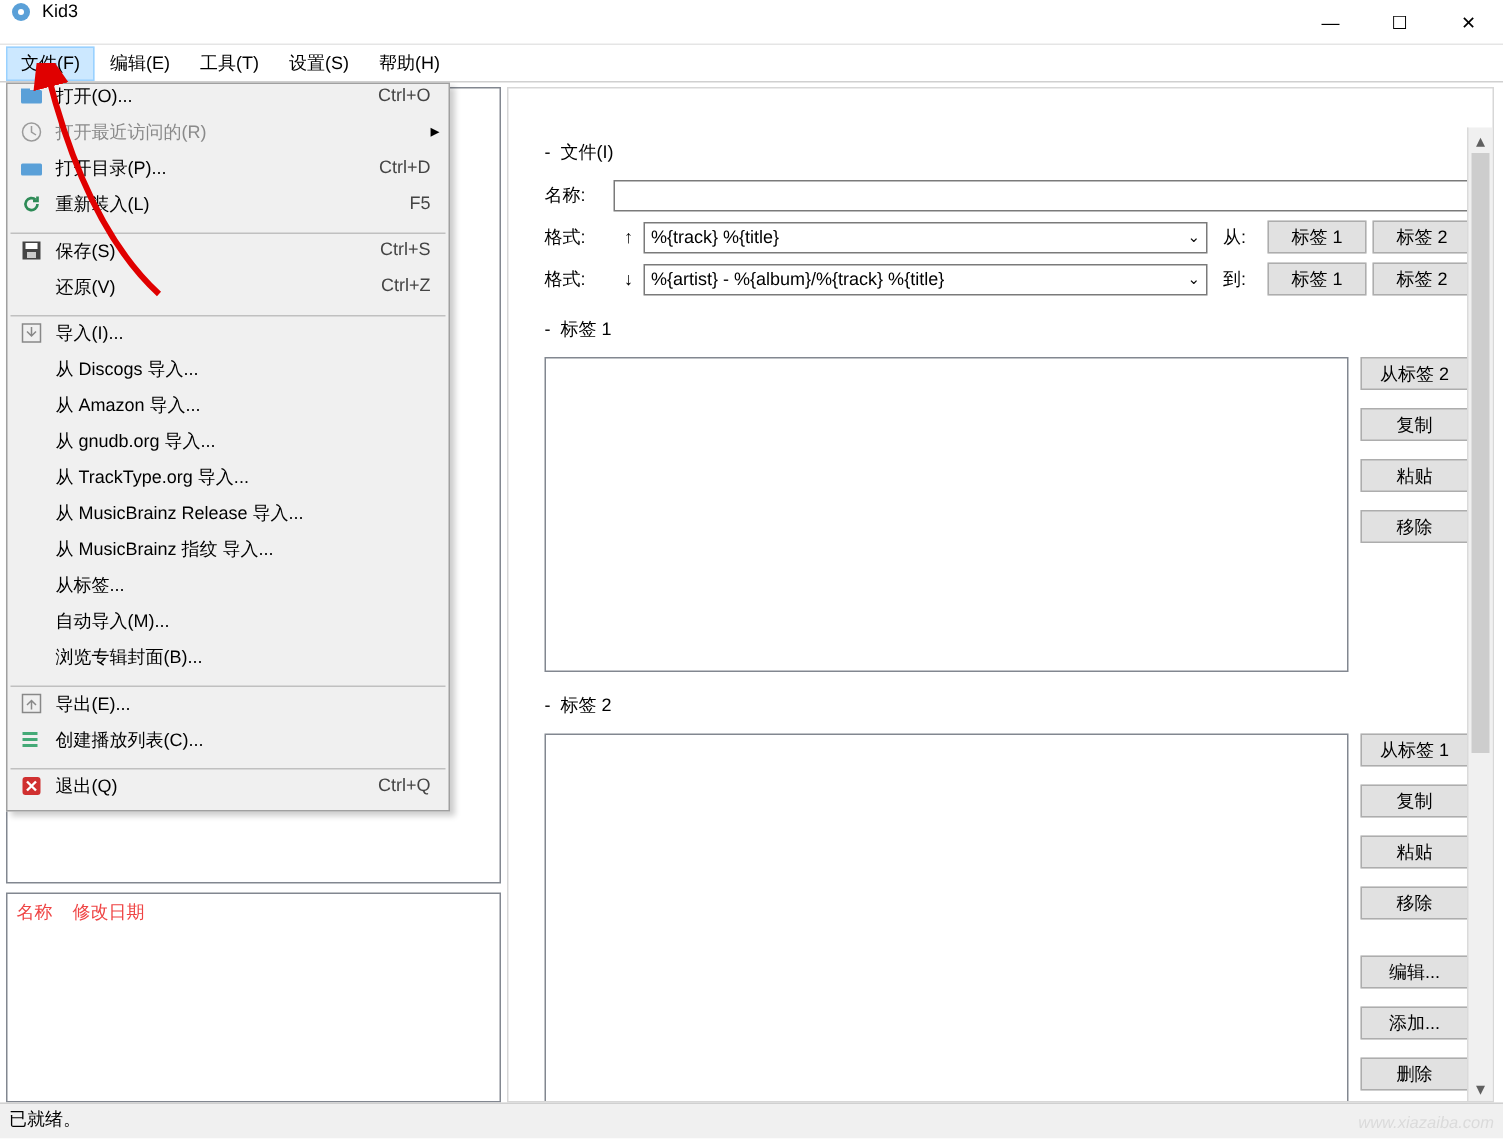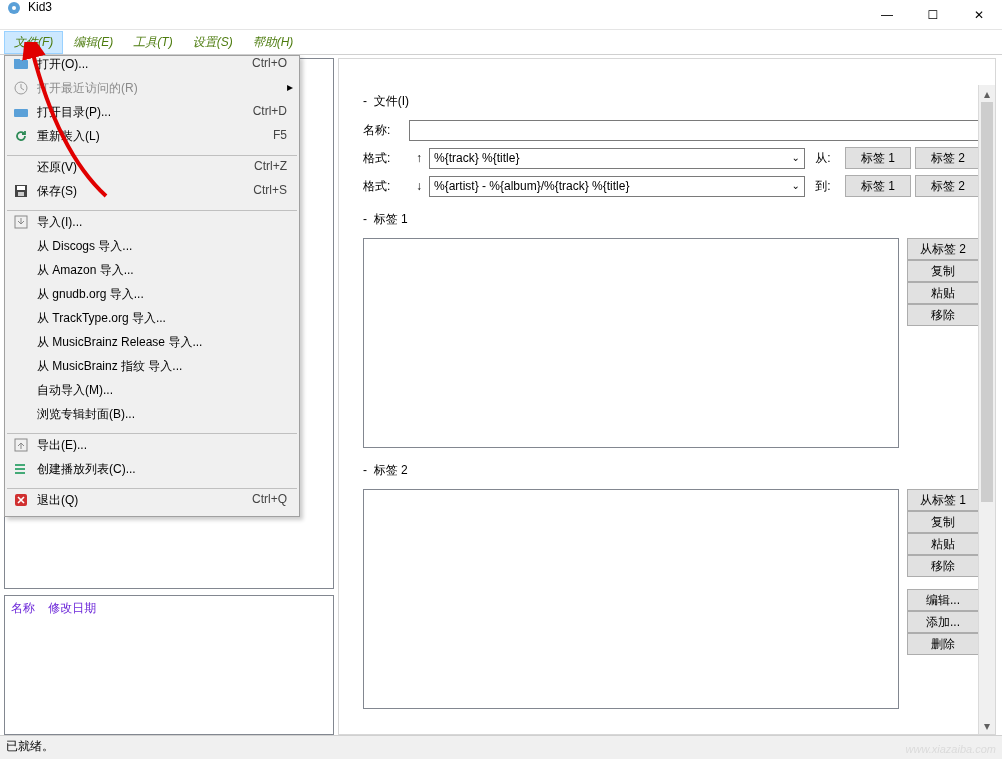--- a/index.html
+++ b/index.html
@@ -7,59 +7,59 @@
 
 
 .titlebar { height: 30px; background: #fff; display: flex; align-items: flex-start; padding-left: 6px; border-bottom: 1px solid #e5e5e5; }
 .titlebar .app-icon { width: 16px; height: 16px; margin-right: 6px; }
 .titlebar .title { color: #000; flex: 1; }
 .titlebar .win-btns { display: flex; }
 .titlebar .win-btn { width: 46px; height: 30px; display:flex; align-items:center; justify-content:center; color:#000; }
 
 
 .menubar { height: 25px; background: #fff; display:flex; align-items:center; padding: 0 4px; border-bottom: 1px solid #d0d0d0; }
-.menubar .menu-item { padding: 3px 10px; color:#4d7c0f;font-style:italic; }
+.menubar .menu-item { padding: 3px 10px; color:#000000; }
 .menubar .menu-item.active { background:#cce8ff; border:1px solid #99d1ff; padding:2px 9px; }
 
 
 .dropdown { position:absolute; left:4px; top:55px; width:296px; background:#f0f0f0; border:1px solid #a0a0a0; box-shadow: 3px 3px 4px rgba(0,0,0,0.2); z-index:10; }
 .dropdown .row { display:flex; align-items:flex-start; height:24px; padding: 0 6px; }
 .dropdown .row.disabled { color:#8a8a8a; }
 .dropdown .ricon { width:20px; display:flex; justify-content:center; align-items:center; }
 .dropdown .rtext { flex:1; padding-left:6px; }
 .dropdown .rshort { color:#444; padding-right:6px; }
 .dropdown .sep { height:1px; background:#c0c0c0; margin: 3px 2px; }
 .dropdown .submenu-arrow { color:#000; }
 
 
 .leftcol { position:absolute; left:4px; top:58px; width:330px; bottom:24px; display:flex; flex-direction:column; }
 .filelist { flex:1; border:1px solid #828790; background:#fff; margin-bottom:6px; }
 .filemeta { height:140px; border:1px solid #828790; background:#fff; padding:4px 6px; }
-.filemeta .hdr { color:#6d28d9; }
+.filemeta .hdr { color:#ef4444; }
 
 
 .mainpanel { position:absolute; left:338px; right:6px; top:58px; bottom:24px; overflow:hidden; border:1px solid #d7d7d7; }
 .mainpanel .inner { position:absolute; top:26px; left:24px; right:14px; bottom:0; }
 
 .section-label { color:#000; margin: 8px 0 10px 0; }
 .formrow { display:flex; align-items:center; margin-bottom:6px; }
 .formrow .lab { width:46px; }
 .formrow .arrowcol { width:20px; text-align:center; }
 .formrow .combo { flex:1; border:1px solid #7a7a7a; background:#fff; height:21px; display:flex; align-items:center; padding:0 4px; font-family: "NSimSun","SimSun",monospace; font-size:12px; position:relative; }
 .formrow .combo .caret { position:absolute; right:4px; top:3px; font-size:10px; color:#000; }
 .formrow .toFrom { width:36px; text-align:center; }
 .btn { width:66px; height:22px; background:#e1e1e1; border:1px solid #adadad; display:inline-flex; align-items:center; justify-content:center; margin-left:4px; }
 
 .textinput { flex:1; border:1px solid #7a7a7a; background:#fff; height:21px; padding:0 4px; }
 
 .tag-section { margin-top: 14px; }
 .tag-body { display:flex; }
 .tag-box { flex:1; border:1px solid #828790; background:#fff; min-height: 200px; margin-right: 8px; }
 .tag-btncol { width:74px; display:flex; flex-direction:column; }
-.tag-btncol .btn { width:72px; margin: 0 0 0 0; }
+.tag-btncol .btn { width:72px; margin: 0 0 12px 0; }
 
 
 .statusbar { position:absolute; left:0; right:0; bottom:0; height:24px; border-top:1px solid #d0d0d0; padding: 2px 6px; color:#000; background:#f0f0f0; }
 
 
 .annotation-arrow { position:absolute; left:10px; top:42px; width:120px; height:160px; pointer-events:none; z-index:20; }
 
 
 .scrollbar-v { position:absolute; right:0; top:26px; bottom:0; width:17px; background:#f0f0f0; border-left:1px solid #dadada; }
 .scrollbar-v .thumb { position:absolute; left:2px; right:2px; top:17px; height:400px; background:#cdcdcd; }
@@ -146,35 +146,35 @@
         <svg width="16" height="16">
           <path d="M12 8a4 4 0 1 1-1.2-2.8" fill="none" stroke="#2e8b57" stroke-width="1.8"></path>
           <path d="M12 3v3h-3" fill="none" stroke="#2e8b57" stroke-width="1.8"></path>
         </svg>
       </span>
     <span class="rtext">重新装入(L)</span>
       <span class="rshort">F5</span>
   </div>
   <div class="sep"></div>
   <div class="row">
+    <span class="ricon">
+        <svg width="16" height="16">
+          <rect x="2" y="2" width="12" height="12" fill="#444"></rect>
+          <rect x="4" y="3" width="8" height="4" fill="#fff"></rect>
+          <rect x="5" y="9" width="6" height="4" fill="#ccc"></rect>
+        </svg>
+      </span>
+    <span class="rtext">保存(S)</span>
+      <span class="rshort">Ctrl+S</span>
+  </div>
+  <div class="row">
     <span class="ricon"></span>
     <span class="rtext">还原(V)</span>
       <span class="rshort">Ctrl+Z</span>
   </div>
-  <div class="row">
-    <span class="ricon">
-        <svg width="16" height="16">
-          <rect x="2" y="2" width="12" height="12" fill="#444"></rect>
-          <rect x="4" y="3" width="8" height="4" fill="#fff"></rect>
-          <rect x="5" y="9" width="6" height="4" fill="#ccc"></rect>
-        </svg>
-      </span>
-    <span class="rtext">保存(S)</span>
-      <span class="rshort">Ctrl+S</span>
-  </div>
   <div class="sep"></div>
   <div class="row">
     <span class="ricon">
         <svg width="16" height="16">
           <rect x="2" y="2" width="12" height="12" fill="none" stroke="#888"></rect>
           <path d="M8 4v6M5 7l3 3 3-3" fill="none" stroke="#888"></path>
         </svg>
       </span>
     <span class="rtext">导入(I)...</span>
   </div>
@@ -194,20 +194,24 @@
       <span class="ricon"></span>
       <span class="rtext">从 TrackType.org 导入...</span>
     </div>
   <div class="row">
       <span class="ricon"></span>
       <span class="rtext">从 MusicBrainz Release 导入...</span>
     </div>
   <div class="row">
       <span class="ricon"></span>
       <span class="rtext">从 MusicBrainz 指纹 导入...</span>
+    </div>
+  <div class="row">
+      <span class="ricon"></span>
+      <span class="rtext">从标签...</span>
     </div>
   <div class="row">
       <span class="ricon"></span>
       <span class="rtext">自动导入(M)...</span>
     </div>
   <div class="row">
       <span class="ricon"></span>
       <span class="rtext">浏览专辑封面(B)...</span>
     </div>
   <div class="sep"></div>

